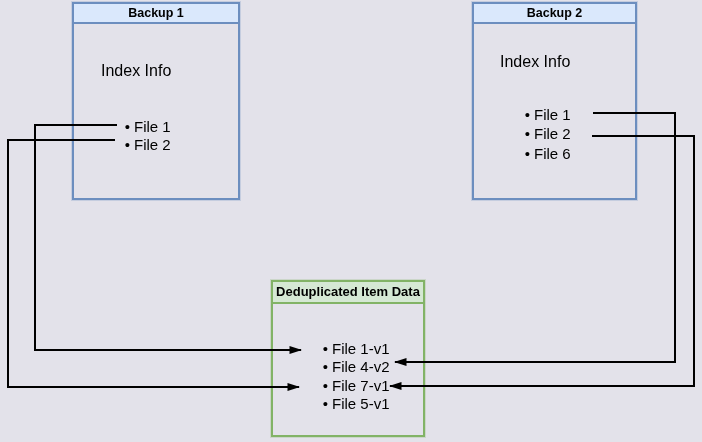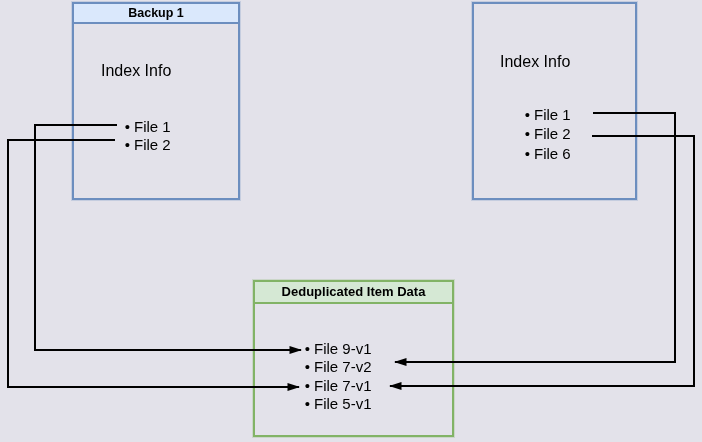--- a/index.html
+++ b/index.html
@@ -62,47 +62,48 @@
         <span>File 1</span>
       </div>
       <div class="row">
         <span class="bullet">•</span>
         <span>File 2</span>
       </div>
     </div>
   </div>
 
   <div class="box blue b2" style="left:472px;top:2px;width:165px;height:198px;">
+    <div class="box-header">Backup 2</div>
     <div class="subtitle" style="left:26px;top:49px;">Index Info</div>
     <div class="list" style="left:47px;top:101px;">
       <div class="row">
         <span class="bullet">•</span>
         <span>File 1</span>
       </div>
       <div class="row">
         <span class="bullet">•</span>
         <span>File 2</span>
       </div>
       <div class="row">
         <span class="bullet">•</span>
         <span>File 6</span>
       </div>
     </div>
   </div>
 
-  <div class="box green" style="left:253px;top:280px;width:201px;height:157px;">
+  <div class="box green" style="left:271px;top:280px;width:154px;height:157px;">
     <div class="box-header">Deduplicated Item Data</div>
     <div class="list" style="left:46px;top:57px;">
       <div class="row">
         <span class="bullet">•</span>
-        <span>File 9-v1</span>
+        <span>File 1-v1</span>
       </div>
       <div class="row">
         <span class="bullet">•</span>
-        <span>File 7-v2</span>
+        <span>File 4-v2</span>
       </div>
       <div class="row">
         <span class="bullet">•</span>
         <span>File 7-v1</span>
       </div>
       <div class="row">
         <span class="bullet">•</span>
         <span>File 5-v1</span>
       </div>
     </div>

